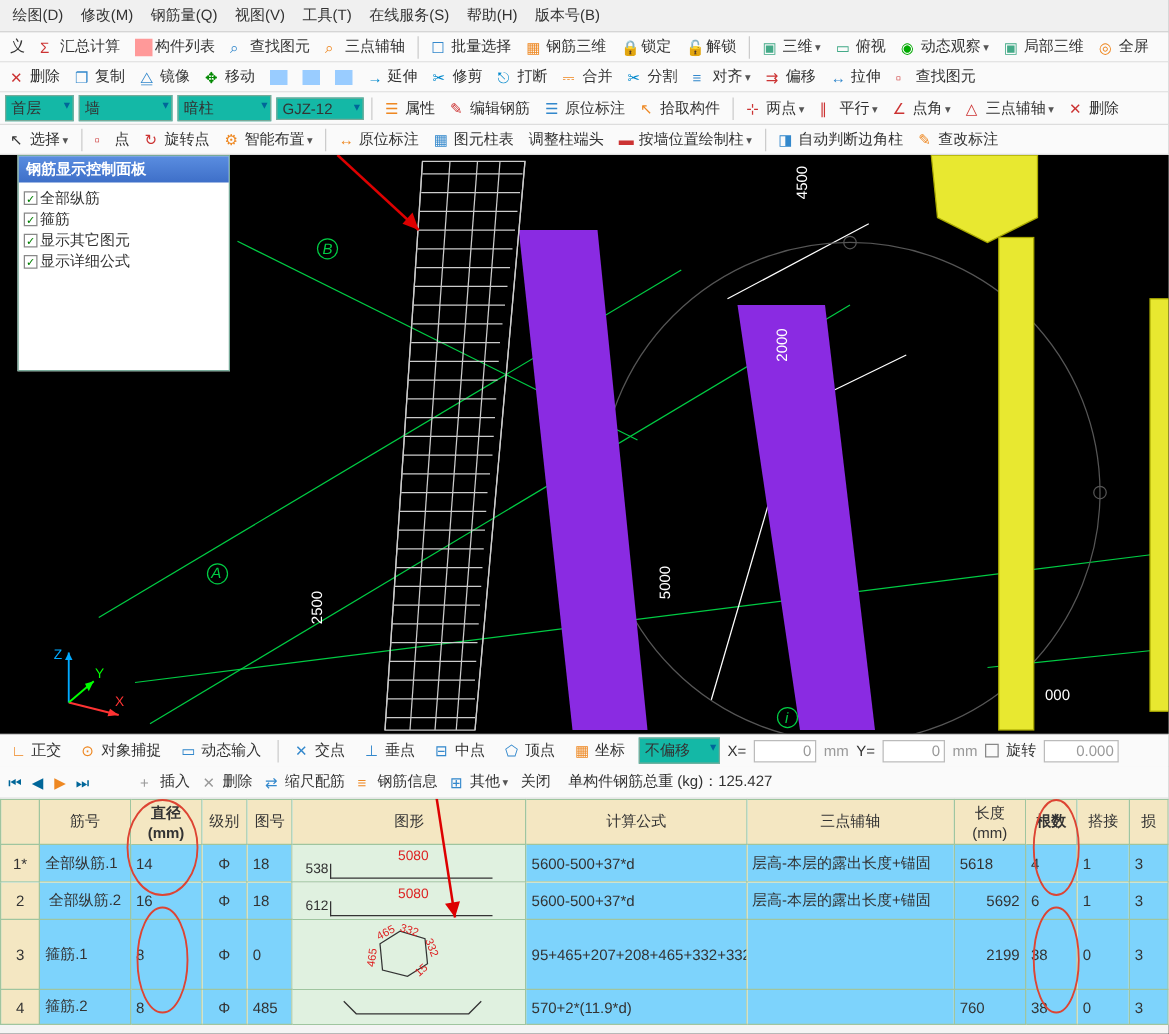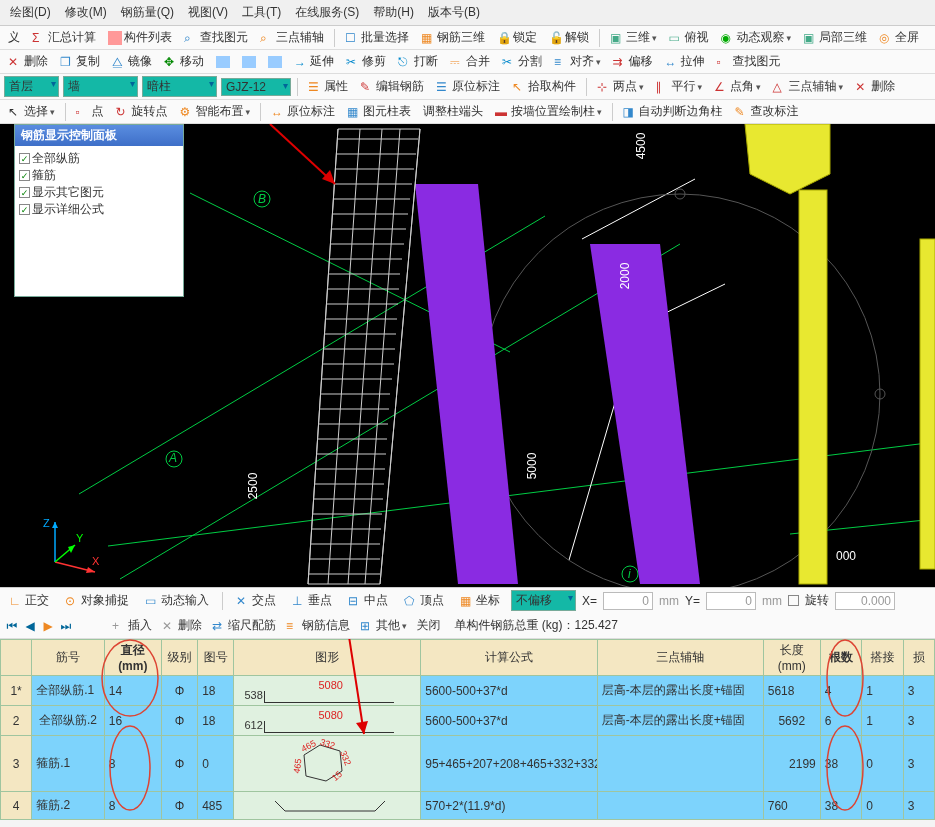--- a/index.html
+++ b/index.html
@@ -529,21 +529,21 @@
     <td class="shape-cell" style="height:30px">
             <div style="position:relative;height:24px">
       <span style="position:absolute;left:6px;bottom:2px;font-size:11px">612</span>
       <span style="position:absolute;left:26px;bottom:0;border-left:1px solid #333;height:12px"></span>
       <span style="position:absolute;left:26px;bottom:0;width:130px;border-bottom:1px solid #333"></span>
       <span class="red-text" style="position:absolute;left:80px;top:0;font-size:11px">5080</span>
     </div>
           </td>
     <td style="text-align:left">5600-500+37*d</td>
     <td style="text-align:left">层高-本层的露出长度+锚固</td>
-    <td style="text-align:center">5692</td>
+    <td style="text-align:right">5692</td>
     <td style="text-align:left">6</td>
     <td style="text-align:left">1</td>
     <td style="text-align:left">3</td>
         </tr>
         <tr>
     <td class="row-head">3</td>
     <td style="text-align:left">箍筋.1</td>
     <td style="text-align:left">8</td>
     <td>Φ</td>
     <td style="text-align:left">0</td>

